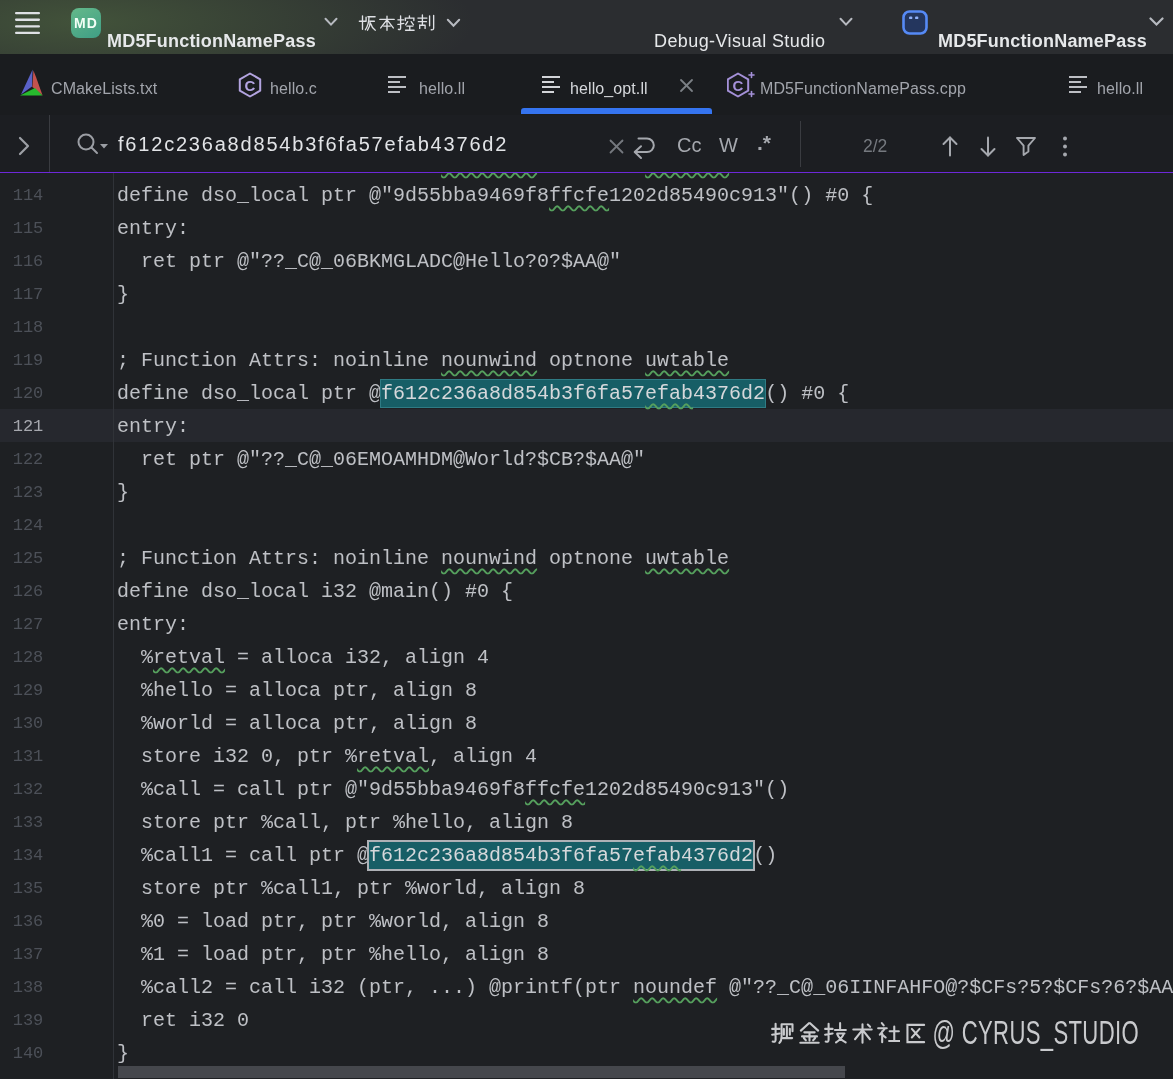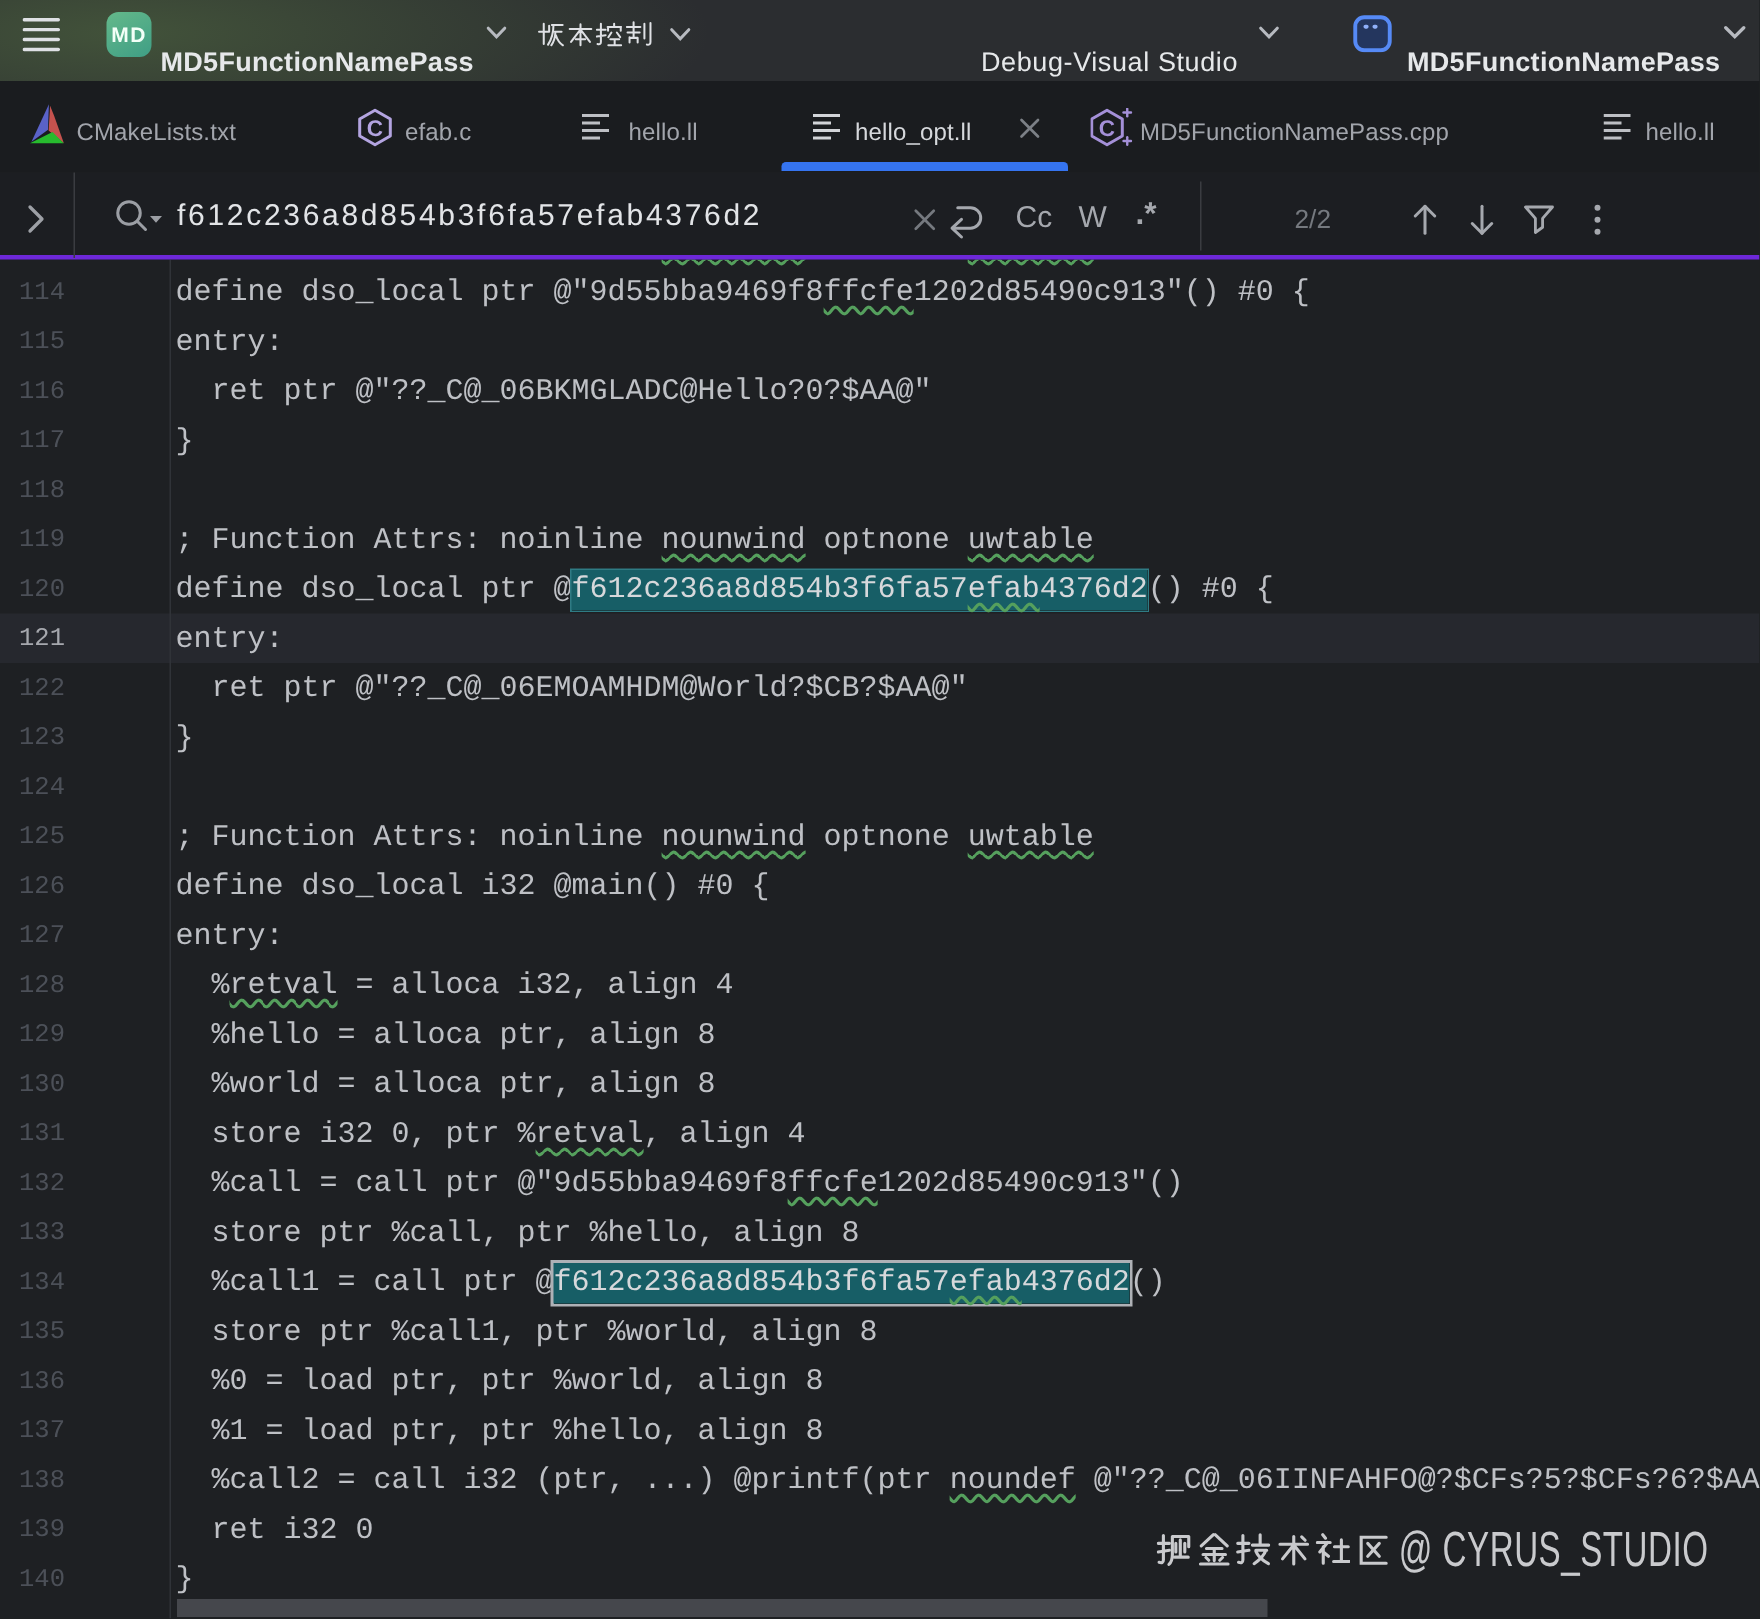--- a/index.html
+++ b/index.html
@@ -12,21 +12,21 @@
   #mdbadge{left:71px;top:8px;width:30px;height:30px;border-radius:8px;
     background:linear-gradient(150deg,#64b98a,#3f9e85);color:#f2fff7;
     font-size:14px;font-weight:700;text-align:center;line-height:30px;letter-spacing:1px;}
   
   #tabbar{left:0;top:54px;width:1173px;height:61px;background:#1a1c1f;z-index:9;}
   .tabt{position:absolute;top:0;height:70px;line-height:70px;font-size:16px;color:#a2a5ac;letter-spacing:.1px;}
   .tabt.act{color:#d6d8dc;}
   #underline{position:absolute;left:521px;top:54px;width:191px;height:6px;background:#3574f0;border-radius:3px 3px 0 0;}
   
   #searchrow{left:0;top:115px;width:1173px;height:58px;background:#1c1e22;z-index:9;
-    border-bottom:3px solid #6d28d9;box-sizing:border-box;}
+    border-bottom:1px solid #6d28d9;box-sizing:border-box;}
   .vline{position:absolute;top:0;width:1px;height:57px;background:#3a3c41;}
   .sic{position:absolute;color:#a5a8ae;}
   
   #curline{left:0;top:409px;width:1173px;height:33px;background:#26282e;z-index:1;}
   #gutline{left:113px;top:173px;width:1px;height:906px;background:#303338;z-index:2;}
   #gutter{left:0;top:145.5px;width:56px;z-index:3;text-align:center;color:#4c5058;
     font-family:"Liberation Mono",monospace;font-size:17px;line-height:33px;white-space:pre;}
   #gutter .cur{color:#a6a8ae;}
   #code{left:117px;top:145.5px;z-index:3;color:#bec0c5;
     font-family:"Liberation Mono",monospace;font-size:20px;line-height:33px;white-space:pre;}
@@ -224,21 +224,21 @@
   <svg class="abs" style="left:20px;top:15px" width="24" height="28" viewBox="0 0 24 28">
     <polygon points="12.6,0.5 1,25.5 12,17.5" fill="#5a62c8"></polygon>
     <polygon points="13.4,1.5 12.4,18 22.6,26.5 16,8" fill="#c4524e"></polygon>
     <polygon points="0,26.5 15,19 22.5,26.5" fill="#27bb2e"></polygon>
   </svg>
   <div class="tabt" style="left:51px">CMakeLists.txt</div>
   <svg class="abs" style="left:237px;top:18px" width="26" height="26" viewBox="0 0 26 26">
     <polygon points="13,1.5 23.2,7.3 23.2,18.7 13,24.5 2.8,18.7 2.8,7.3" fill="none" stroke="#b3a4e0" stroke-width="2" stroke-linejoin="round"></polygon>
     <text x="13" y="18.5" font-family="Liberation Sans,sans-serif" font-size="15" font-weight="700" fill="#b3a4e0" text-anchor="middle">C</text>
   </svg>
-  <div class="tabt" style="left:270px">efab.c</div>
+  <div class="tabt" style="left:270px">hello.c</div>
   <svg class="abs" style="left:388px;top:21px" width="20" height="20" viewBox="0 0 20 20">
     <g fill="#bdbfc4">
         <rect x="0" y="1" width="18" height="2"></rect>
         <rect x="0" y="6" width="12" height="2"></rect>
         <rect x="0" y="11" width="18" height="2"></rect>
         <rect x="0" y="16" width="12" height="2"></rect>
       </g>
   </svg>
   <div class="tabt" style="left:419px">hello.ll</div>
   <svg class="abs" style="left:542px;top:21px" width="20" height="20" viewBox="0 0 20 20">

